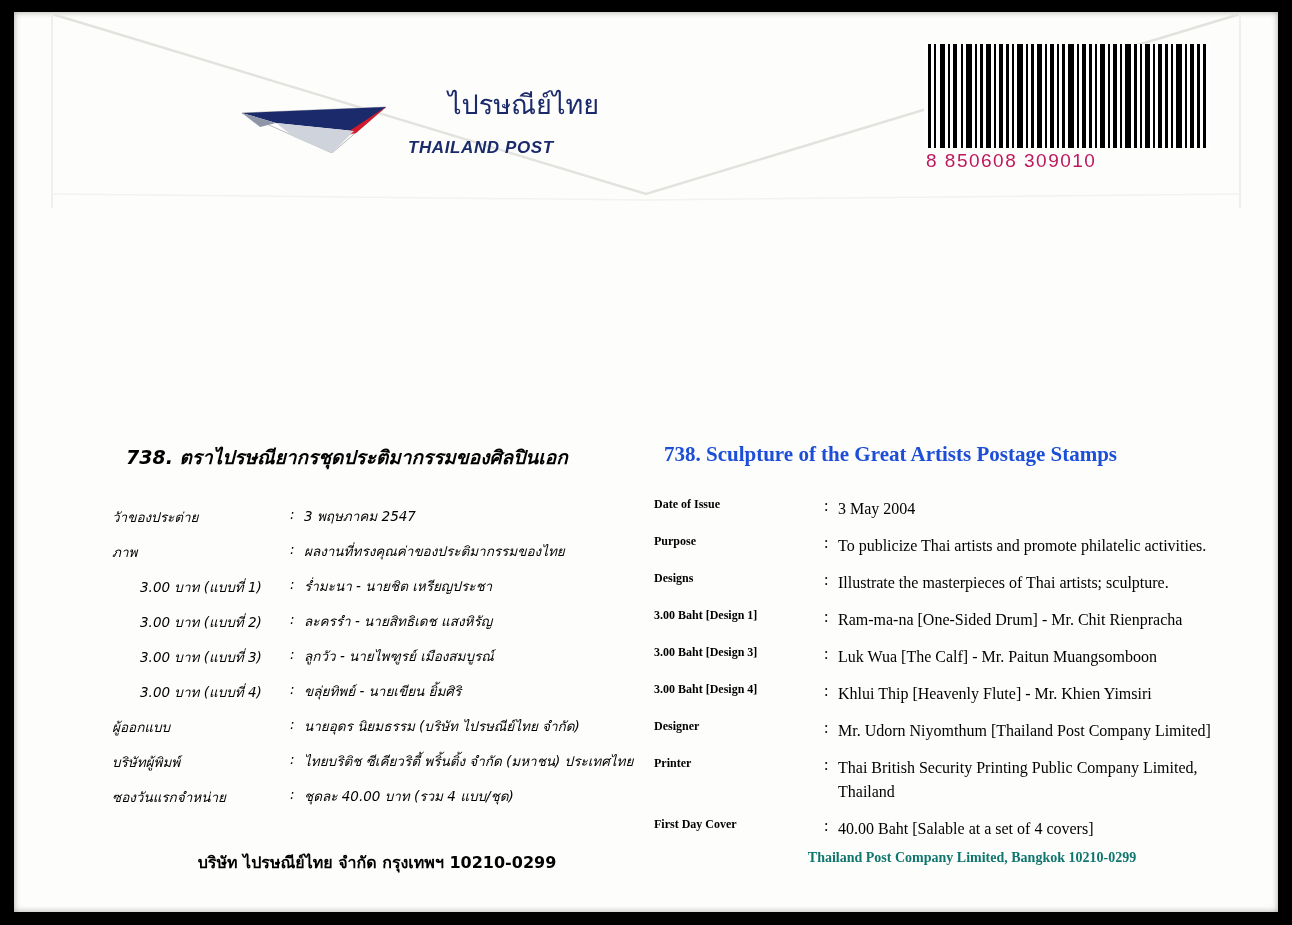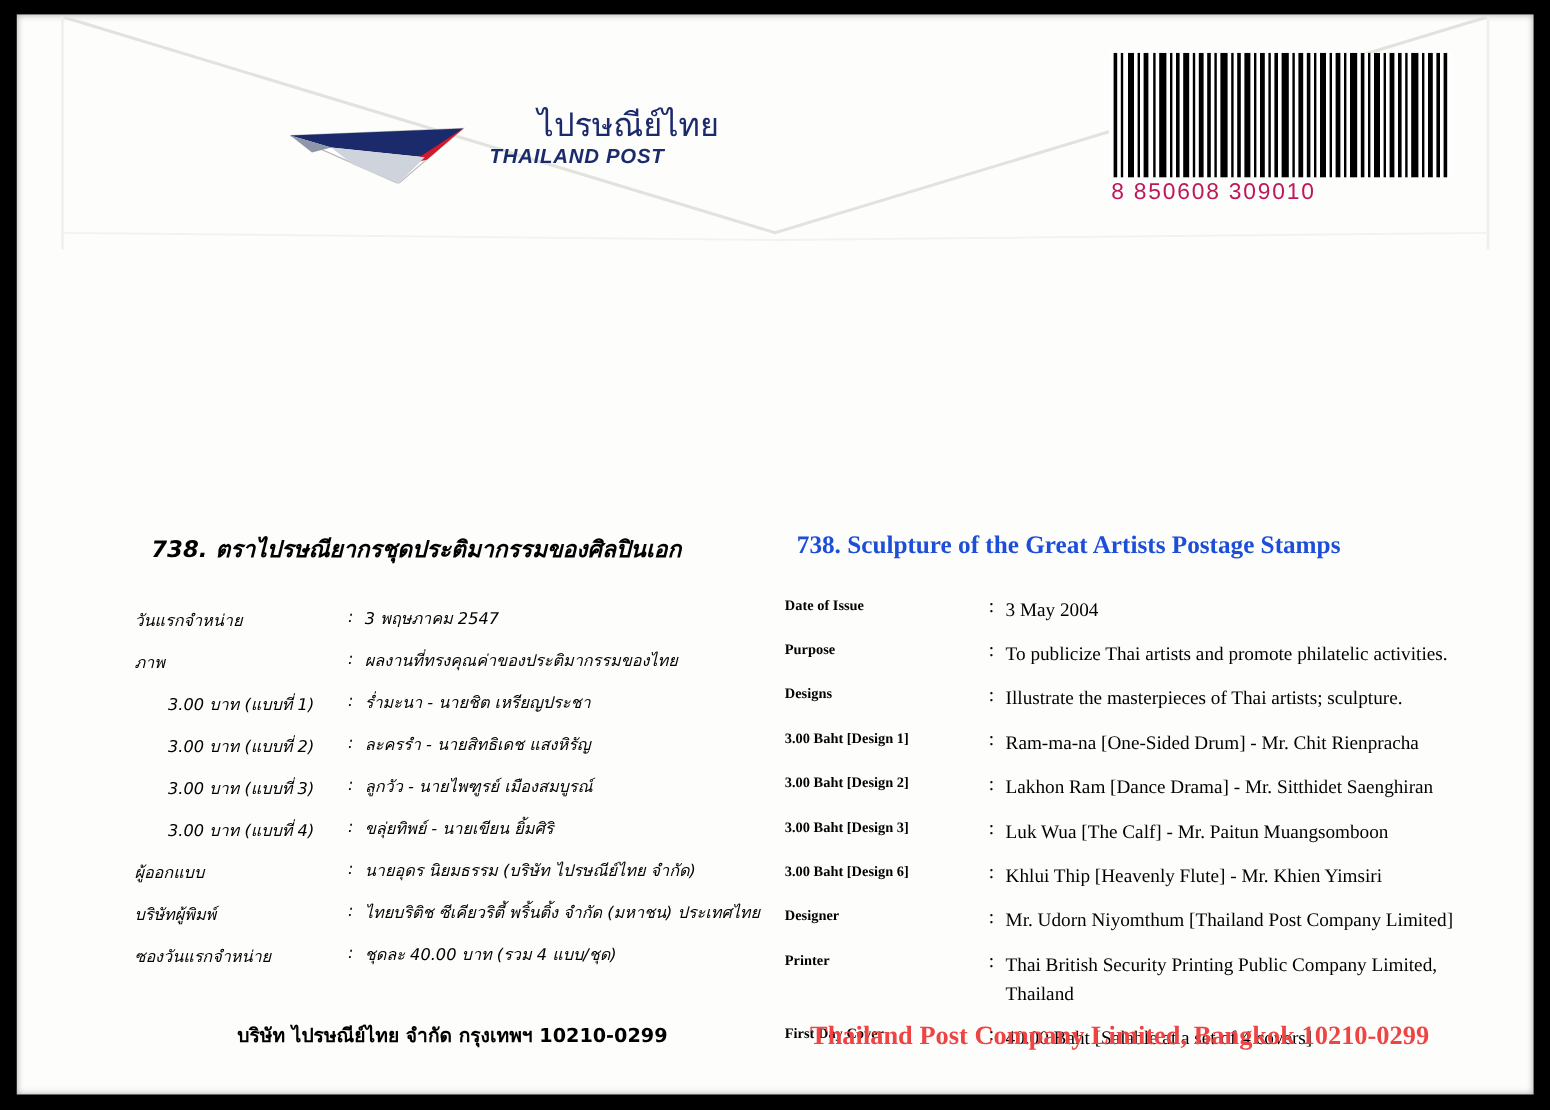--- a/index.html
+++ b/index.html
@@ -64,21 +64,21 @@
     white-space: nowrap;
     margin-left: 40px;
   }
   .logo-en {
     font-family: "Liberation Sans", sans-serif;
     font-style: italic;
     font-weight: bold;
     font-size: 17px;
     color: #1b2a6b;
     letter-spacing: 0.6px;
-    margin-top: 3px;
+    margin-top: 20px;
     white-space: nowrap;
   }
 
   
   .barcode-wrap {
     position: absolute;
     left: 910px;
     top: 32px;
     width: 290px;
     height: 135px;
@@ -182,28 +182,28 @@
     width: 530px;
     text-align: center;
     font-family: "DejaVu Sans", sans-serif;
     font-weight: bold;
     font-size: 16px;
     color: #000;
     white-space: nowrap;
   }
   .footer-en {
     position: absolute;
-    left: 629px;
+    left: 668px;
     top: 838px;
     width: 580px;
     text-align: center;
     font-family: "Liberation Serif", serif;
     font-weight: bold;
-    font-size: 22px;
-    color: #ef4444;
+    font-size: 14px;
+    color: #0f766e;
     white-space: nowrap;
   }
 </style>
 </head>
 <body>
 
 <div class="envelope">
 
   <div class="flap">
     <svg width="1264" height="200" viewBox="0 0 1264 200" xmlns="http://www.w3.org/2000/svg">
@@ -282,21 +282,21 @@
       </g>
     </svg>
     <div class="barcode-digits">8 850608 309010</div>
   </div>
 
   <div class="col col-thai">
     <div class="title-thai">738. ตราไปรษณียากรชุดประติมากรรมของศิลปินเอก</div>
     <table class="spec">
       <tbody id="thai-rows">
           <tr>
-            <td class="th-label">วันแรกจำหน่าย</td>
+            <td class="th-label">วัาของประต่าย</td>
             <td class="th-colon">:</td>
             <td class="th-value">3 พฤษภาคม 2547</td>
           </tr>
           <tr>
             <td class="th-label">ภาพ</td>
             <td class="th-colon">:</td>
             <td class="th-value">ผลงานที่ทรงคุณค่าของประติมากรรมของไทย</td>
           </tr>
           <tr>
             <td class="th-label indent">3.00 บาท (แบบที่ 1)</td>
@@ -355,31 +355,26 @@
             <td class="en-label">Designs</td>
             <td class="en-colon">:</td>
             <td class="en-value">Illustrate the masterpieces of Thai artists; sculpture.</td>
           </tr>
           <tr>
             <td class="en-label">3.00 Baht [Design 1]</td>
             <td class="en-colon">:</td>
             <td class="en-value">Ram-ma-na [One-Sided Drum] - Mr. Chit Rienpracha</td>
           </tr>
           <tr>
-            <td class="en-label">3.00 Baht [Design 2]</td>
-            <td class="en-colon">:</td>
-            <td class="en-value">Lakhon Ram [Dance Drama]   - Mr. Sitthidet Saenghiran</td>
-          </tr>
-          <tr>
             <td class="en-label">3.00 Baht [Design 3]</td>
             <td class="en-colon">:</td>
             <td class="en-value">Luk Wua [The Calf]              - Mr. Paitun Muangsomboon</td>
           </tr>
           <tr>
-            <td class="en-label">3.00 Baht [Design 6]</td>
+            <td class="en-label">3.00 Baht [Design 4]</td>
             <td class="en-colon">:</td>
             <td class="en-value">Khlui Thip [Heavenly Flute]    - Mr. Khien Yimsiri</td>
           </tr>
           <tr>
             <td class="en-label">Designer</td>
             <td class="en-colon">:</td>
             <td class="en-value">Mr. Udorn Niyomthum [Thailand Post Company Limited]</td>
           </tr>
           <tr>
             <td class="en-label">Printer</td>

